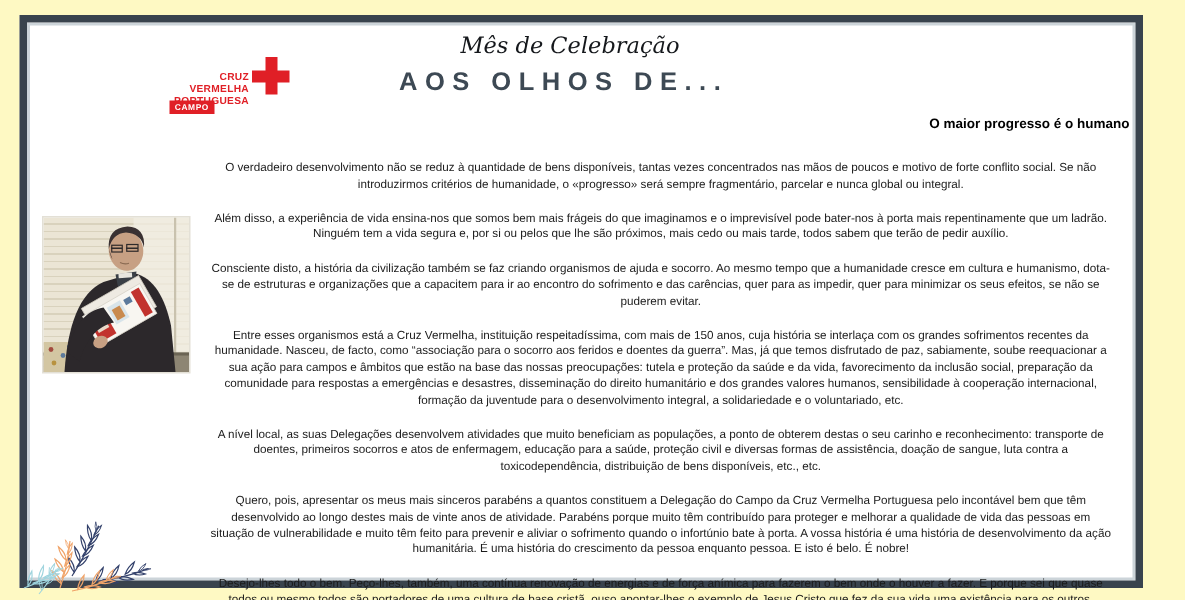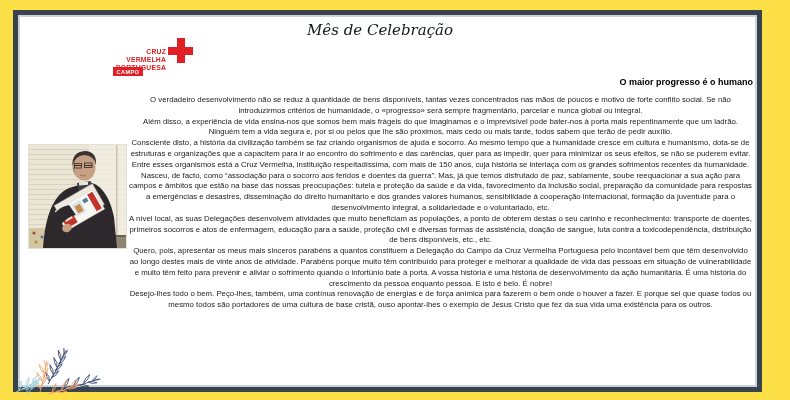--- a/index.html
+++ b/index.html
@@ -1,17 +1,17 @@
 <!DOCTYPE html>
 <html><head>
 <meta charset="utf-8">
 <style>
   html,body { margin:0; padding:0; background:#ffffff; }
   .page {
-    position:relative; width:790px; height:400px; background:#fde047;
+    position:relative; width:790px; height:400px; background:#fef9c3;
     font-family:"Liberation Sans", sans-serif; overflow:hidden;
   }
   .frame {
     position:absolute; left:13px; top:10px; width:749px; height:382px;
     box-sizing:border-box; border:5px solid #39434d;
     box-shadow: inset 0 0 0 2px #ccd4d9;
     background:#ffffff;
   }
   
   .logo { position:absolute; left:113px; top:38px; width:80px; height:42px; }
@@ -42,21 +42,21 @@
   }
   .subtitle {
     position:absolute; left:128px; top:77px; width:625px; text-align:right;
     font-size:9px; font-weight:bold; color:#000000;
   }
   
   .article {
     position:absolute; left:128px; top:95px; width:625px; text-align:center;
     font-size:7.8px; line-height:10.8px; color:#1b1b1b;
   }
-  .article p { margin:0; }
+  .article p { margin:12px; }
   
   .photo {
     position:absolute; left:29px; top:145px; width:97px; height:103px;
     background:repeating-linear-gradient(#ebe5d5 0px, #ebe5d5 4px, #d9d2bd 4px, #d9d2bd 5px);
     outline:1px solid #e3e0d6;
   }
   .photo svg { position:absolute; left:0; top:0; }
   
   .flourish { position:absolute; left:8px; top:334px; width:128px; height:64px; }
 </style>
@@ -70,20 +70,21 @@
     <div class="logo-text">CRUZ VERMELHA
 PORTUGUESA</div>
     <div class="logo-cross">
       <div class="v"></div>
         <div class="h"></div>
     </div>
     <div class="logo-badge">CAMPO</div>
   </div>
 
   <div class="script-title">Mês de Celebração</div>
+  <div class="main-title">AOS OLHOS DE...</div>
   <div class="subtitle">O maior progresso é o humano</div>
 
   <div class="article">
     <p>O verdadeiro desenvolvimento não se reduz à quantidade de bens disponíveis, tantas vezes concentrados nas mãos de poucos e motivo de forte conflito social. Se não introduzirmos critérios de humanidade, o «progresso» será sempre fragmentário, parcelar e nunca global ou integral.</p>
     <p>Além disso, a experiência de vida ensina-nos que somos bem mais frágeis do que imaginamos e o imprevisível pode bater-nos à porta mais repentinamente que um ladrão. Ninguém tem a vida segura e, por si ou pelos que lhe são próximos, mais cedo ou mais tarde, todos sabem que terão de pedir auxílio.</p>
     <p>Consciente disto, a história da civilização também se faz criando organismos de ajuda e socorro. Ao mesmo tempo que a humanidade cresce em cultura e humanismo, dota-se de estruturas e organizações que a capacitem para ir ao encontro do sofrimento e das carências, quer para as impedir, quer para minimizar os seus efeitos, se não se puderem evitar.</p>
     <p>Entre esses organismos está a Cruz Vermelha, instituição respeitadíssima, com mais de 150 anos, cuja história se interlaça com os grandes sofrimentos recentes da humanidade. Nasceu, de facto, como “associação para o socorro aos feridos e doentes da guerra”. Mas, já que temos disfrutado de paz, sabiamente, soube reequacionar a sua ação para campos e âmbitos que estão na base das nossas preocupações: tutela e proteção da saúde e da vida, favorecimento da inclusão social, preparação da comunidade para respostas a emergências e desastres, disseminação do direito humanitário e dos grandes valores humanos, sensibilidade à cooperação internacional, formação da juventude para o desenvolvimento integral, a solidariedade e o voluntariado, etc.</p>
     <p>A nível local, as suas Delegações desenvolvem atividades que muito beneficiam as populações, a ponto de obterem destas o seu carinho e reconhecimento: transporte de doentes, primeiros socorros e atos de enfermagem, educação para a saúde, proteção civil e diversas formas de assistência, doação de sangue, luta contra a toxicodependência, distribuição de bens disponíveis, etc., etc.</p>
     <p>Quero, pois, apresentar os meus mais sinceros parabéns a quantos constituem a Delegação do Campo da Cruz Vermelha Portuguesa pelo incontável bem que têm desenvolvido ao longo destes mais de vinte anos de atividade. Parabéns porque muito têm contribuído para proteger e melhorar a qualidade de vida das pessoas em situação de vulnerabilidade e muito têm feito para prevenir e aliviar o sofrimento quando o infortúnio bate à porta. A vossa história é uma história de desenvolvimento da ação humanitária. É uma história do crescimento da pessoa enquanto pessoa. E isto é belo. É nobre!</p>
     <p>Desejo-lhes todo o bem. Peço-lhes, também, uma contínua renovação de energias e de força anímica para fazerem o bem onde o houver a fazer. E porque sei que quase todos ou mesmo todos são portadores de uma cultura de base cristã, ouso apontar-lhes o exemplo de Jesus Cristo que fez da sua vida uma existência para os outros.</p>

